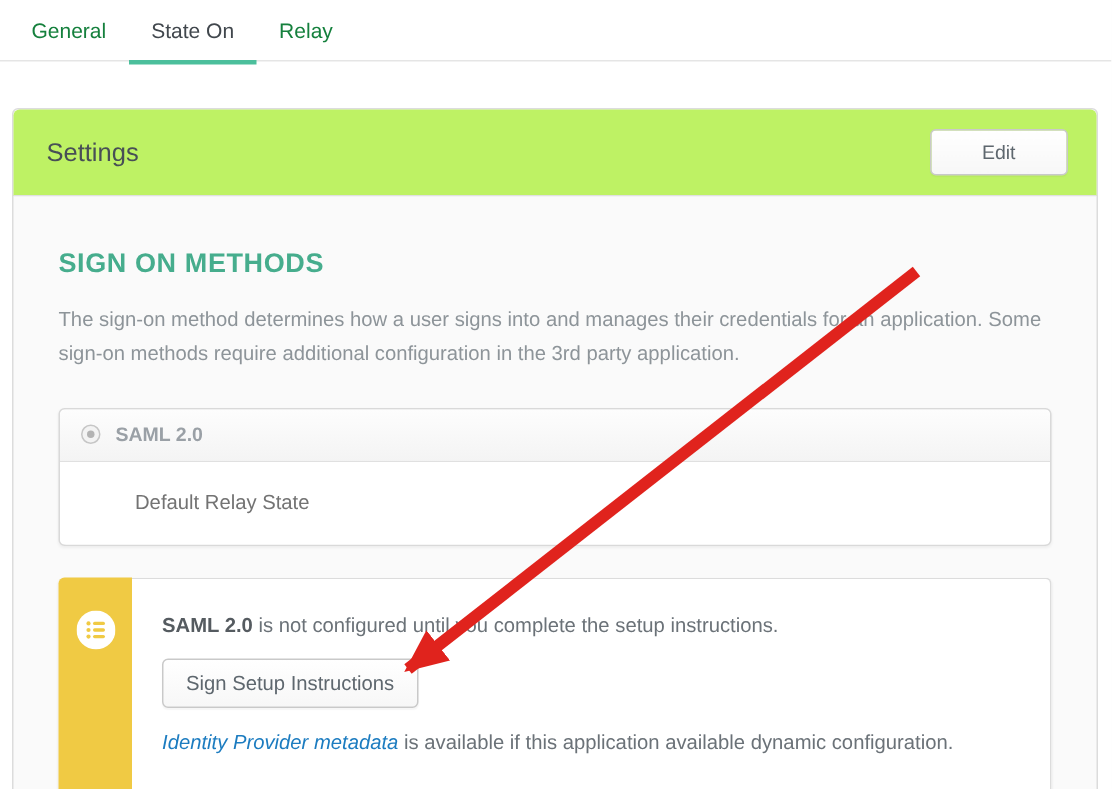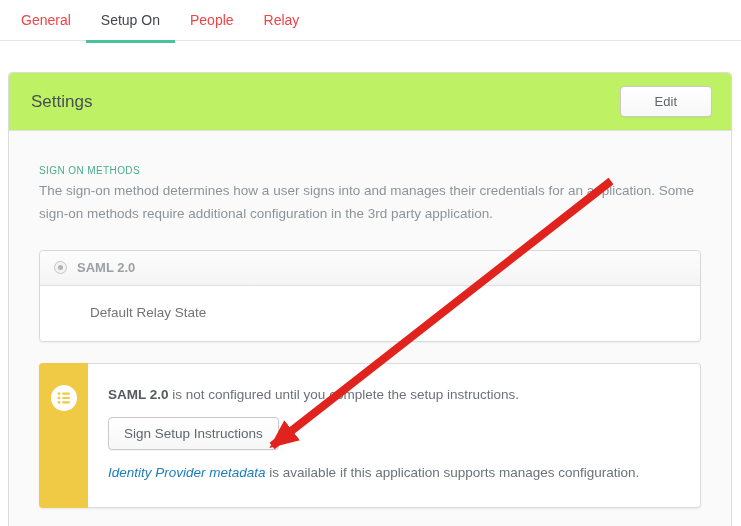--- a/index.html
+++ b/index.html
@@ -20,21 +20,21 @@
     align-items: stretch;
     height: 40px;
     padding: 0 6px;
     border-bottom: 1px solid #e5e5e5;
   }
   .tab {
     display: flex;
     align-items: center;
     padding: 0 15px;
     font-size: 14px;
-    color: #ef4444;
+    color: #15803d;
     cursor: pointer;
     border-bottom: 3px solid transparent;
     box-sizing: border-box;
     height: 43px;
   }
   .tab.active {
     color: #41474d;
     font-weight: 500;
     border-bottom-color: var(--accent-teal, #4cbf9c);
   }
@@ -75,25 +75,25 @@
     font-size: 13px;
     font-family: inherit;
     cursor: pointer;
     box-shadow: 0 1px 1px rgba(0,0,0,0.04);
   }
   .edit-btn { padding: 7px 34px; }
 
   .panel-body { padding: 30px 30px 0 30px; }
 
   .section-heading {
-    font-size: 10px;
+    font-size: 18px;
     letter-spacing: 0.4px;
     color: var(--heading-green, #46ad8d);
-    margin: 4px 0 4px 0;
-    font-weight: 400;
+    margin: 4px 0 16px 0;
+    font-weight: 700;
   }
   .section-desc {
     font-size: 13.5px;
     line-height: 1.7;
     color: #8d9499;
     max-width: 670px;
     margin: 0 0 24px 0;
   }
 
   
@@ -203,22 +203,21 @@
     z-index: 10;
   }
 </style>
 </head>
 <body>
 
 <div class="page">
 
   <nav class="tabbar">
     <div class="tab">General</div>
-    <div class="tab active">Setup On</div>
-    <div class="tab">People</div>
+    <div class="tab active">State On</div>
     <div class="tab">Relay</div>
   </nav>
 
   <section class="panel">
     <div class="panel-header">
       <span class="panel-title">Settings</span>
       <button class="btn edit-btn">Edit</button>
     </div>
 
     <div class="panel-body">
@@ -247,21 +246,21 @@
               <circle cx="8" cy="13" r="1.4" fill="#f0ca44"></circle>
               <rect x="11" y="11.9" width="8" height="2.2" rx="1.1" fill="#f0ca44"></rect>
               <circle cx="8" cy="17.4" r="1.4" fill="#f0ca44"></circle>
               <rect x="11" y="16.3" width="8" height="2.2" rx="1.1" fill="#f0ca44"></rect>
             </svg>
           </span>
         </div>
         <div class="callout-content">
           <p class="callout-line"><b>SAML 2.0</b><span> is not configured until you complete the setup instructions.</span></p>
           <button class="btn setup-btn">Sign Setup Instructions</button>
-          <p class="link-line"><a class="link">Identity Provider metadata</a><span> is available if this application supports manages configuration.</span></p>
+          <p class="link-line"><a class="link">Identity Provider metadata</a><span> is available if this application available dynamic configuration.</span></p>
         </div>
       </div>
     </div>
   </section>
 
   <svg class="arrow-overlay" width="741" height="526" viewBox="0 0 741 526">
     <defs>
       <marker id="arrowhead" markerWidth="3.6" markerHeight="3.2" refX="3.2" refY="1.6" orient="auto">
         <path d="M0,0 L3.6,1.6 L0,3.2 z" fill="#e0231d"></path>
       </marker>

